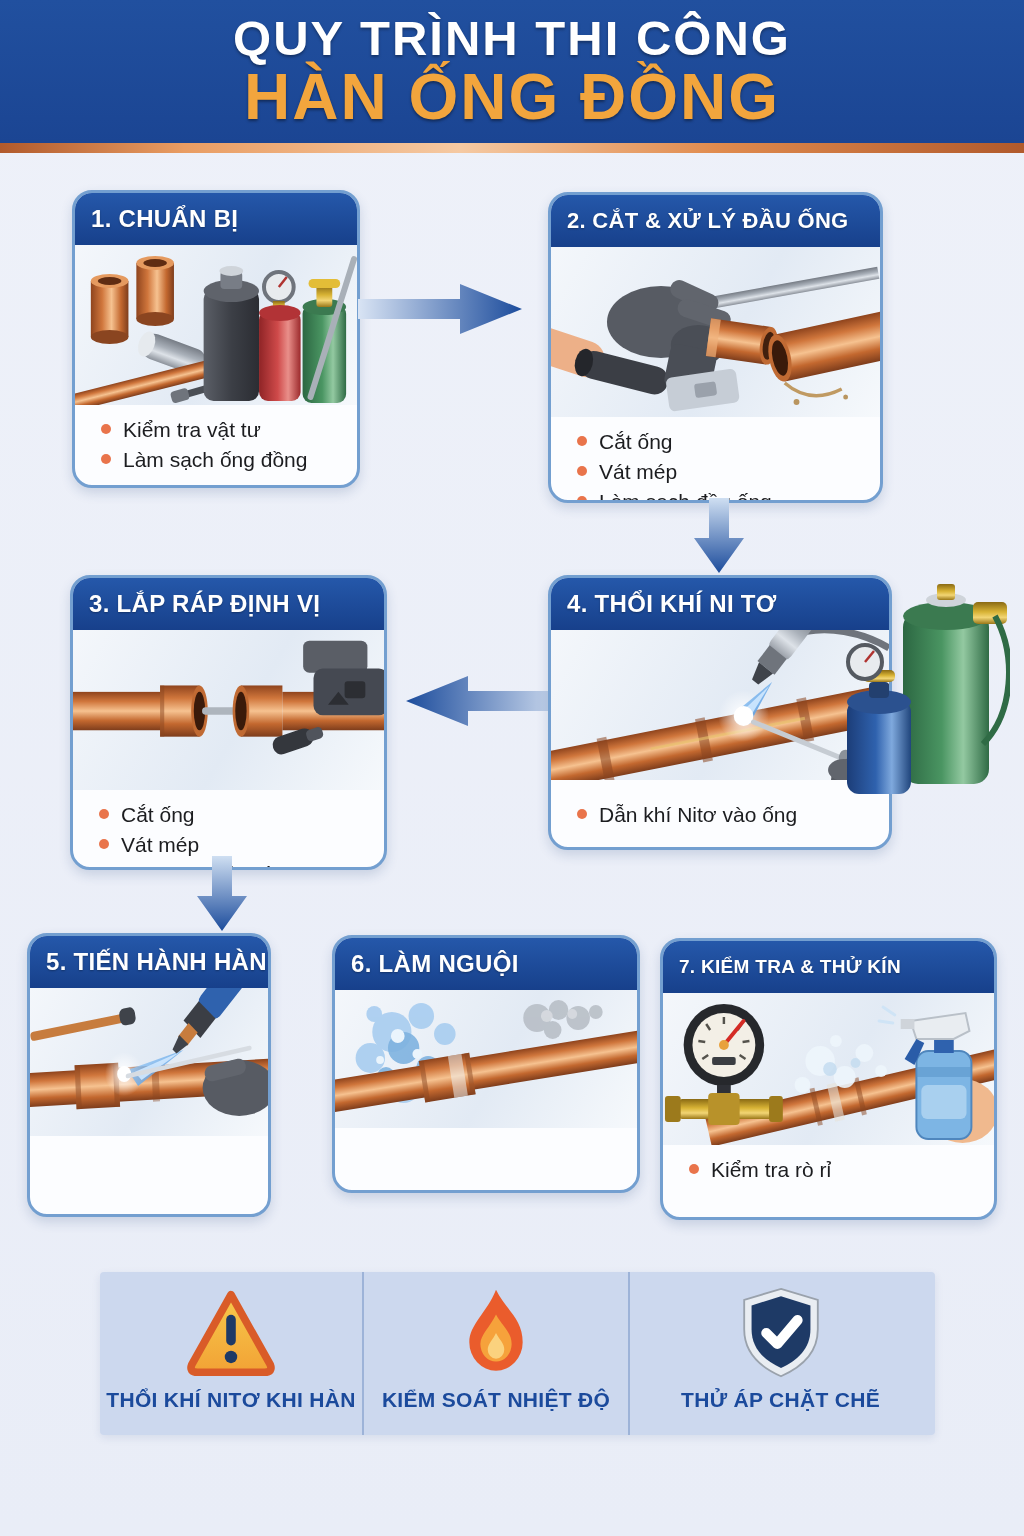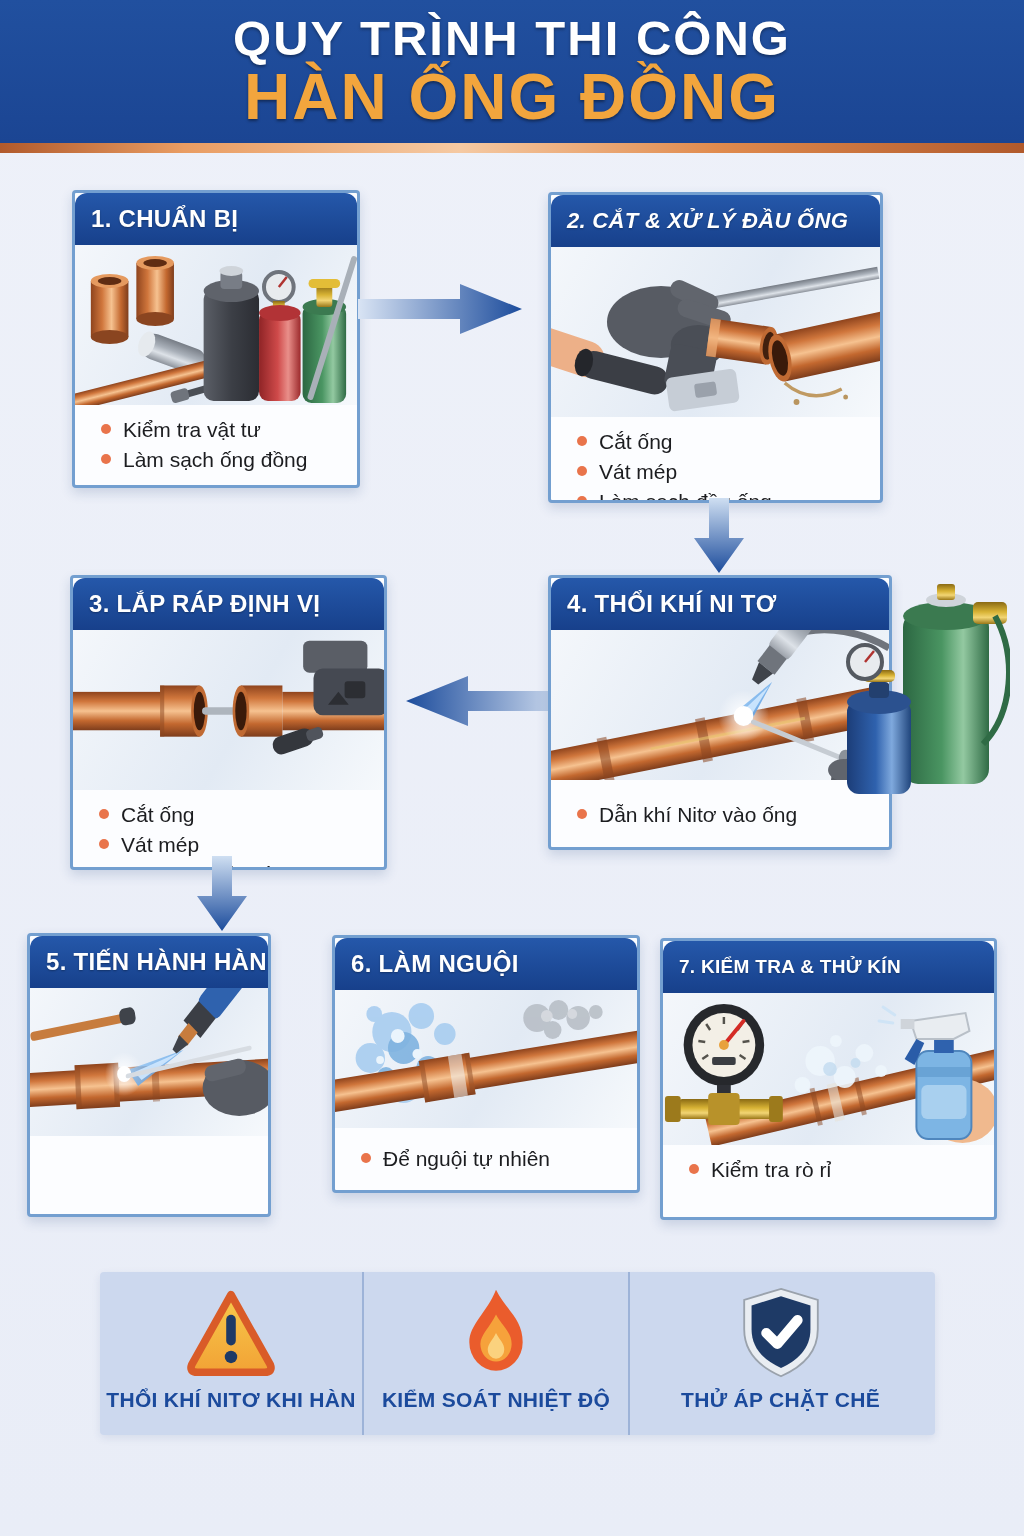--- a/index.html
+++ b/index.html
@@ -11,27 +11,27 @@
     background:linear-gradient(180deg,#21509f 0%,#1b4593 100%);
     display:flex;flex-direction:column;align-items:center;justify-content:center;}
   .masthead .t1{font-size:49px;font-weight:bold;color:#ffffff;letter-spacing:2px;line-height:1.04;
     text-shadow:0 2px 3px rgba(0,0,0,.35);}
   .masthead .t2{font-size:64px;font-weight:bold;color:#f2a53d;letter-spacing:2px;line-height:1.04;
     text-shadow:0 2px 3px rgba(0,0,0,.4);}
   .copper-band{position:absolute;left:0;top:143px;width:1024px;height:10px;
     background:linear-gradient(90deg,#b15a2c 0%,#e99d63 18%,#f5c9a2 45%,#e08b4e 70%,#b15a2c 100%);}
 
   
-  .card{position:absolute;background:#fcfdff;border:3px solid #739fd0;border-radius:4px;
+  .card{position:absolute;background:#fcfdff;border:3px solid #739fd0;border-radius:20px;
     box-shadow:0 5px 12px rgba(40,70,130,.18);overflow:hidden;box-sizing:border-box;}
   .card-head{height:52px;background:linear-gradient(180deg,#2558aa 0%,#17408b 100%);
     display:flex;align-items:center;padding:0 16px;border-radius:12px 12px 0 0;}
   .card-head span{color:#ffffff;font-weight:bold;font-size:24px;letter-spacing:.3px;
     text-shadow:0 1px 2px rgba(0,0,0,.3);white-space:nowrap;}
-  #card2 .card-head span{font-size:22px;font-style:italic;}
+  #card2 .card-head span{font-size:22px;}
   #card7 .card-head span{font-size:19px;}
   .card-art{position:relative;width:100%;background:linear-gradient(120deg,#f4f7fb 0%,#e2eaf4 55%,#f6f9fc 100%);}
   .card-art svg{display:block;width:100%;height:100%;}
   .bullets{list-style:none;margin:10px 0 0 0;padding:0 14px 0 26px;}
   .bullets li{display:flex;align-items:flex-start;font-size:21px;color:#1c1d20;line-height:1.42;font-weight:500;}
   .bullets .dot{flex:0 0 auto;width:10px;height:10px;border-radius:50%;background:#e9744b;margin:9px 12px 0 0;}
   #card5 .bullets li{font-size:18px;line-height:1.5;}
   #card5 .bullets .dot{margin-top:8px;}
 
   
@@ -464,26 +464,20 @@
             <circle cx="248" cy="28" r="12"></circle>
           <circle cx="222" cy="40" r="9"></circle>
             <circle cx="266" cy="22" r="7"></circle>
         </g>
         <g fill="#d7dbe0" opacity=".9">
             <circle cx="216" cy="26" r="6"></circle>
             <circle cx="242" cy="24" r="5"></circle>
           </g>
       </svg>
     </div>
-    <ul class="bullets" style="margin-top:16px">
-      <li>
-          <i class="dot"></i>
-          <span>Để nguội tự nhiên</span>
-        </li>
-    </ul>
   </section>
 
   <section class="card" id="card7" style="left:660px;top:938px;width:337px;height:282px">
     <div class="card-head">
       <span>7. KIỂM TRA &amp; THỬ KÍN</span>
       </div>
     <div class="card-art" style="height:152px">
       <svg viewBox="0 0 337 152" preserveAspectRatio="none">
         <g transform="rotate(-13 210 92)">
           <rect x="40" y="86" width="330" height="30" fill="url(#copperH)"></rect>

